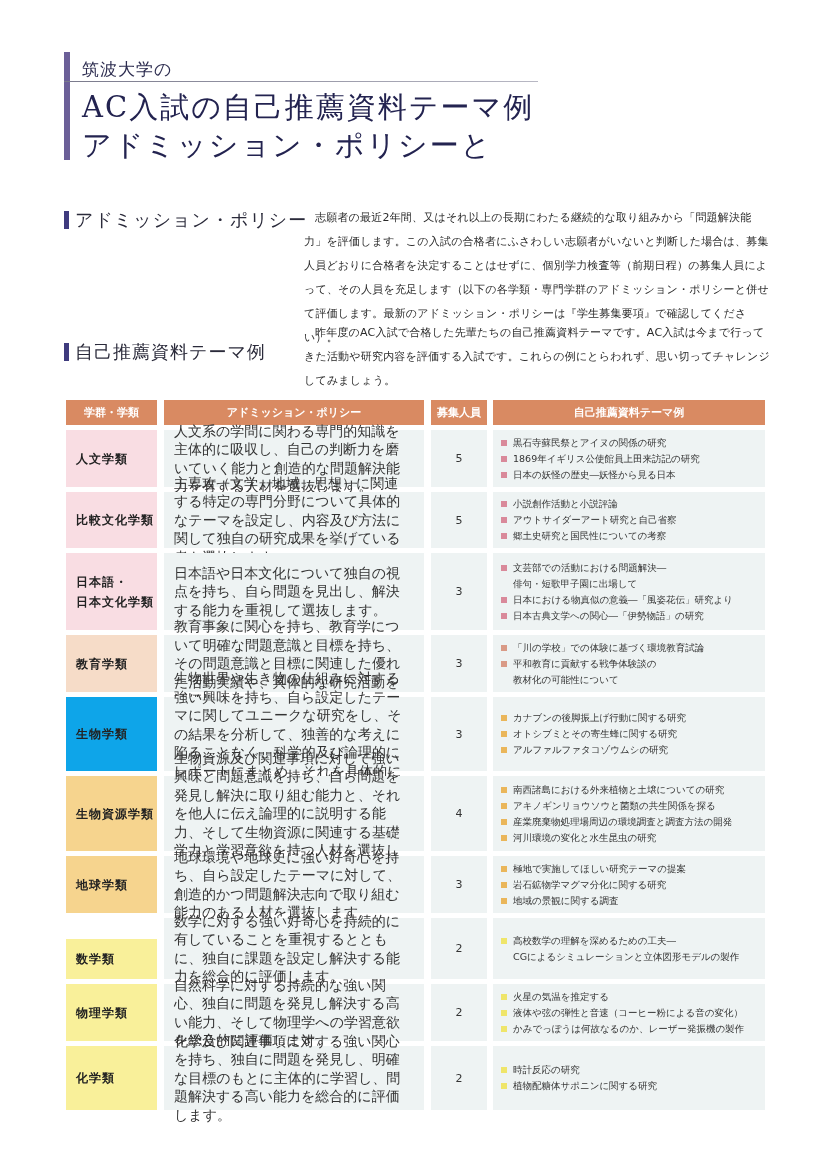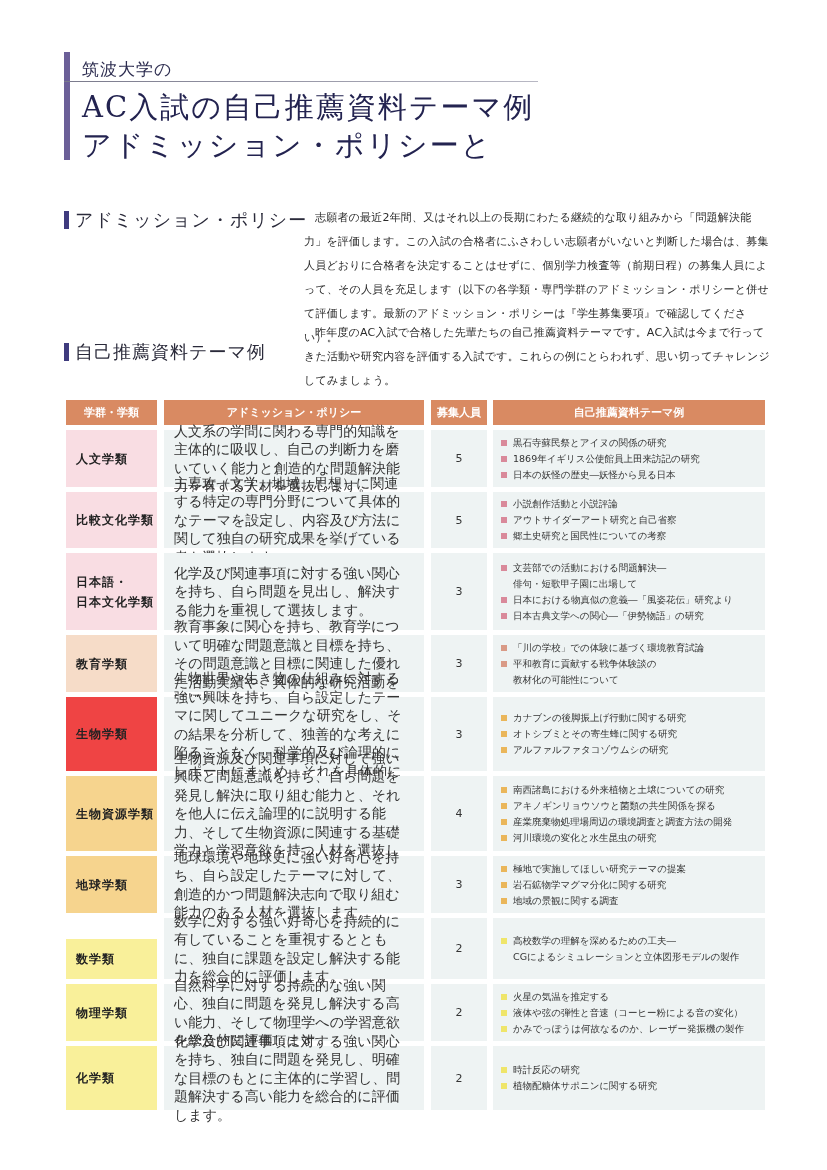--- a/index.html
+++ b/index.html
@@ -125,21 +125,21 @@
             <li><span class="bullet" style="background: rgb(217, 137, 154);"></span><span style="white-space: pre-line;">小説創作活動と小説評論</span></li>
             <li><span class="bullet" style="background: rgb(217, 137, 154);"></span><span style="white-space: pre-line;">アウトサイダーアート研究と自己省察</span></li>
             <li><span class="bullet" style="background: rgb(217, 137, 154);"></span><span style="white-space: pre-line;">郷土史研究と国民性についての考察</span></li>
           </ul>
         </div>
       </div>
       <div class="row" style="height: 77px;">
         <div class="c1 cat" style="background: rgb(249, 221, 227); white-space: pre-line;">日本語・
 日本文化学類</div>
         <div class="c2 cell policy">
-          <span>化学及び関連事項に対する強い関心を持ち、自ら問題を見出し、解決する能力を重視して選抜します。</span>
+          <span>日本語や日本文化について独自の視点を持ち、自ら問題を見出し、解決する能力を重視して選抜します。</span>
         </div>
         <div class="c3 cell count">
           <span>3</span>
         </div>
         <div class="c4 cell themes">
           <ul>
             <li><span class="bullet" style="background: rgb(217, 137, 154);"></span><span style="white-space: pre-line;">文芸部での活動における問題解決―
 俳句・短歌甲子園に出場して</span></li>
             <li><span class="bullet" style="background: rgb(217, 137, 154);"></span><span style="white-space: pre-line;">日本における物真似の意義―「風姿花伝」研究より</span></li>
             <li><span class="bullet" style="background: rgb(217, 137, 154);"></span><span style="white-space: pre-line;">日本古典文学への関心―「伊勢物語」の研究</span></li>
@@ -156,21 +156,21 @@
         </div>
         <div class="c4 cell themes">
           <ul>
             <li><span class="bullet" style="background: rgb(217, 154, 134);"></span><span style="white-space: pre-line;">「川の学校」での体験に基づく環境教育試論</span></li>
             <li><span class="bullet" style="background: rgb(217, 154, 134);"></span><span style="white-space: pre-line;">平和教育に貢献する戦争体験談の
 教材化の可能性について</span></li>
           </ul>
         </div>
       </div>
       <div class="row" style="height: 74px;">
-        <div class="c1 cat" style="background: #ef4444; white-space: pre-line; text-align: center;">生物学類</div>
+        <div class="c1 cat" style="background: #0ea5e9; white-space: pre-line; text-align: center;">生物学類</div>
         <div class="c2 cell policy">
           <span>生物世界や生き物の仕組みに対する強い興味を持ち、自ら設定したテーマに関してユニークな研究をし、その結果を分析して、独善的な考えに陥ることなく、科学的及び論理的にレポートにまとめ、それを具体的に発表する能力を評価します。</span>
         </div>
         <div class="c3 cell count">
           <span>3</span>
         </div>
         <div class="c4 cell themes">
           <ul>
             <li><span class="bullet" style="background: rgb(234, 182, 90);"></span><span style="white-space: pre-line;">カナブンの後脚振上げ行動に関する研究</span></li>
             <li><span class="bullet" style="background: rgb(234, 182, 90);"></span><span style="white-space: pre-line;">オトシブミとその寄生蜂に関する研究</span></li>

